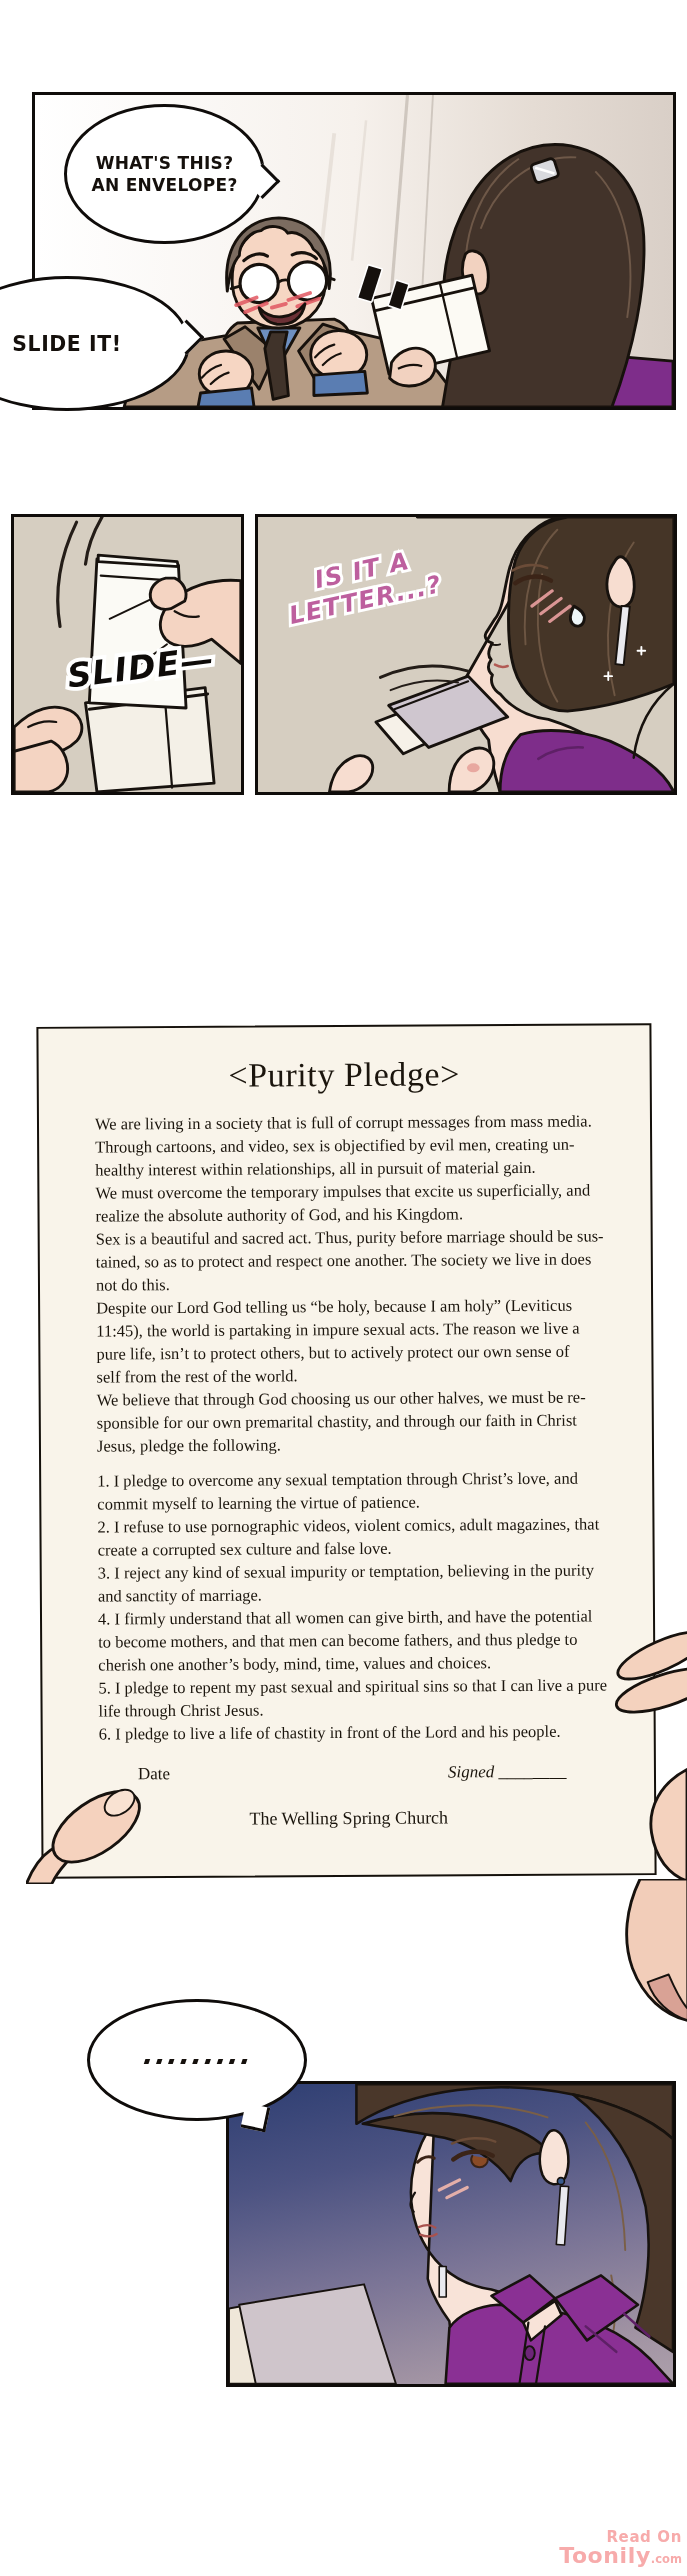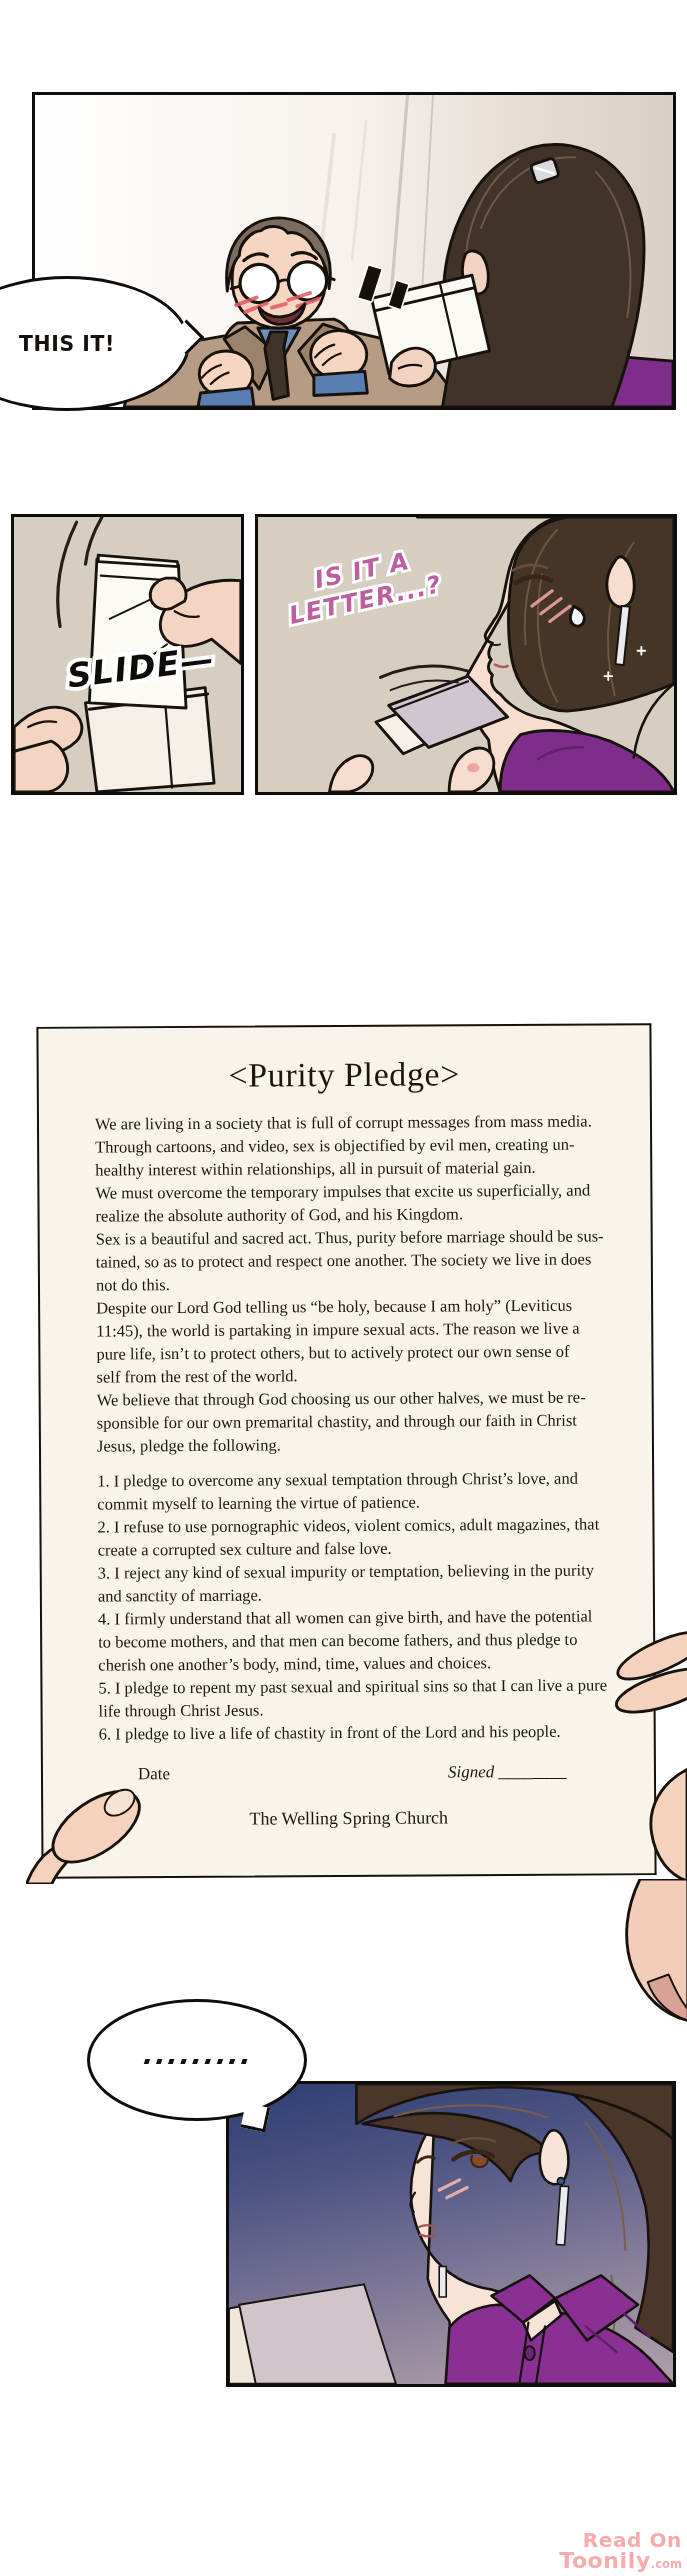--- a/index.html
+++ b/index.html
@@ -36,21 +36,21 @@
   .doc-church{margin-top:21.6px;text-align:center;font-family:"Liberation Serif",serif;font-size:18px;}
   
   #panel-1{left:32px;top:92px;width:644px;height:318px;}
   #panel-2{left:10.8px;top:514px;width:233px;height:281px;background:#d6cec1;}
   #panel-3{left:255px;top:514px;width:422px;height:281px;background:#d6cec1;}
   #panel-5{left:226px;top:2081px;width:450px;height:306px;
            background:linear-gradient(168deg,#2e3e72 0%,#4c5382 28%,#7a7496 58%,#a193a3 85%,#ada0ab 100%);z-index:3;}
   .overlay{position:absolute;z-index:4;}
   
   #watermark{position:absolute;right:5.1px;top:2530px;text-align:right;color:#f7abab;line-height:1;z-index:7;}
-  #watermark .wm-top{font-size:20px;font-weight:700;letter-spacing:0.6px;}
+  #watermark .wm-top{font-size:15px;font-weight:700;letter-spacing:0.6px;}
   #watermark .wm-brand{font-size:22px;font-weight:700;letter-spacing:0.6px;}
   #watermark .wm-domain{font-size:11.5px;font-weight:700;margin-top:25px;}
 </style>
 </head>
 <body>
 
 <div id="page">
 
   <section class="panel" id="panel-1">
     <svg viewBox="0 0 1002 490">
@@ -125,22 +125,27 @@
         <path d="M560,420 C574,398 600,392 616,403 C631,412 633,430 621,445 C601,462 571,460 557,445 Z" fill="#f2d2c0"></path>
         <path d="M570,430 Q590,420 608,426" fill="none" stroke-width="3.5"></path>
         <g fill="#15100c" stroke="#ffffff" stroke-width="5" paint-order="stroke">
           <polygon points="508,318 524,268 544,274 528,324"></polygon>
           <polygon points="556,330 568,292 586,298 574,336"></polygon>
         </g>
       </g>
     </svg>
   </section>
 
+  <div class="bubble round" id="bubble-a">
+    <span>WHAT'S THIS?</span>
+    <span>AN ENVELOPE?</span>
+    <span class="tail right"></span>
+  </div>
   <div class="bubble round" id="bubble-b">
-    <span>THIS IT!</span>
+    <span>SLIDE IT!</span>
     <span class="tail right"></span>
   </div>
 
   <section class="panel" id="panel-2">
     <svg viewBox="0 0 356 432">
       <g stroke="#241d18" stroke-width="5" fill="none" stroke-linecap="round">
         <path d="M98,8 Q58,90 72,172"></path>
         <path d="M138,0 Q116,38 112,74"></path>
       </g>
       <g stroke="#17120e" stroke-width="4.5" stroke-linejoin="round" stroke-linecap="round">

